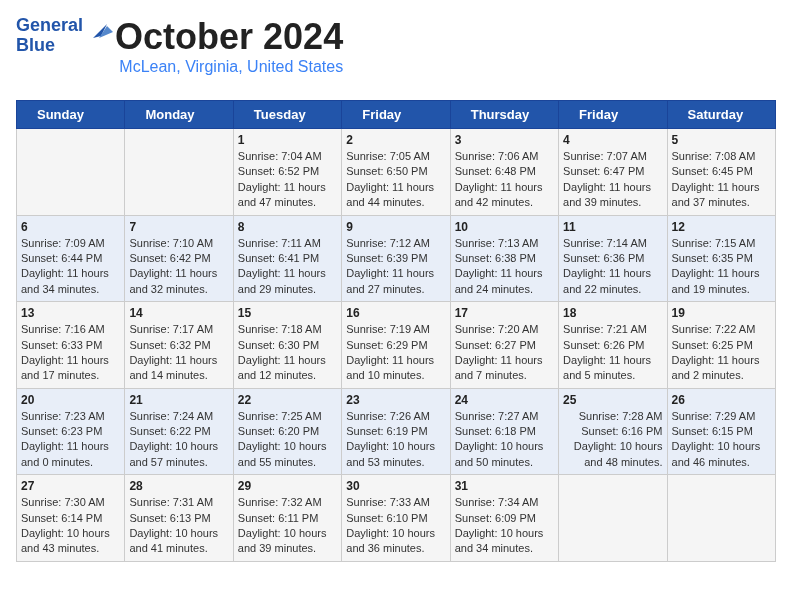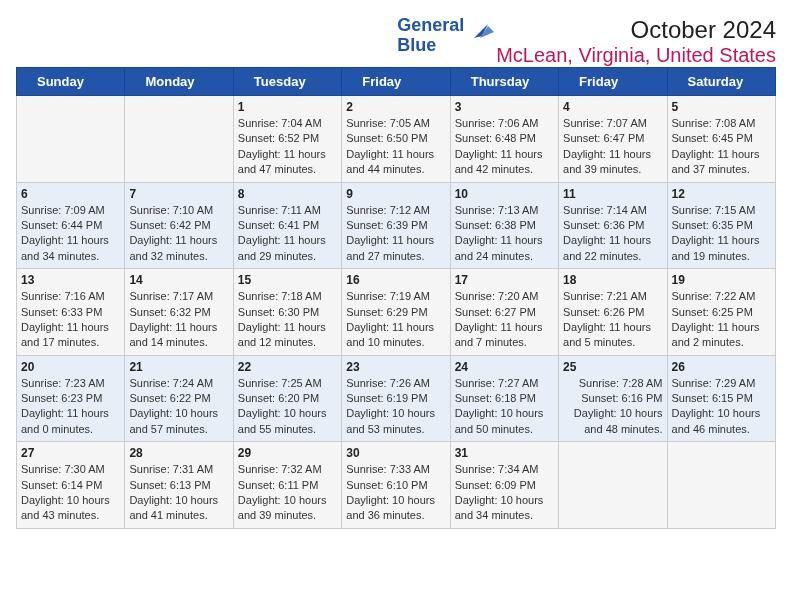--- a/index.html
+++ b/index.html
@@ -5,47 +5,47 @@
     * { box-sizing: border-box; margin: 0; padding: 0; }
     body {
       font-family: Arial, sans-serif;
       background: #fff;
       width: 792px;
       min-height: 612px;
       padding: 16px;
     }
     .header {
       display: flex;
-      justify-content: flex-end;
+      justify-content: flex-start;
       align-items: flex-start;
-      margin-bottom: 0;
+      margin-bottom: 24px;
     }
     .logo {
       display: flex;
       flex-direction: column;
       align-items: flex-start;
     }
     .logo-text {
       font-size: 18px;
       font-weight: bold;
       color: #333;
       line-height: 1.1;
     }
     .logo-text .blue { color: #2255aa; }
     .title-block {
       text-align: right;
     }
     .month-title {
-      font-size: 24px;
-      font-weight: normal;
+      font-size: 36px;
+      font-weight: bold;
       color: #222;
     }
     .location {
-      font-size: 20px;
-      color: #be185d;
+      font-size: 16px;
+      color: #3b82f6;
     }
     table {
       width: 100%;
       border-collapse: collapse;
     }
     thead tr {
       background-color: #2255aa;
       color: #fff;
     }
     thead th {

